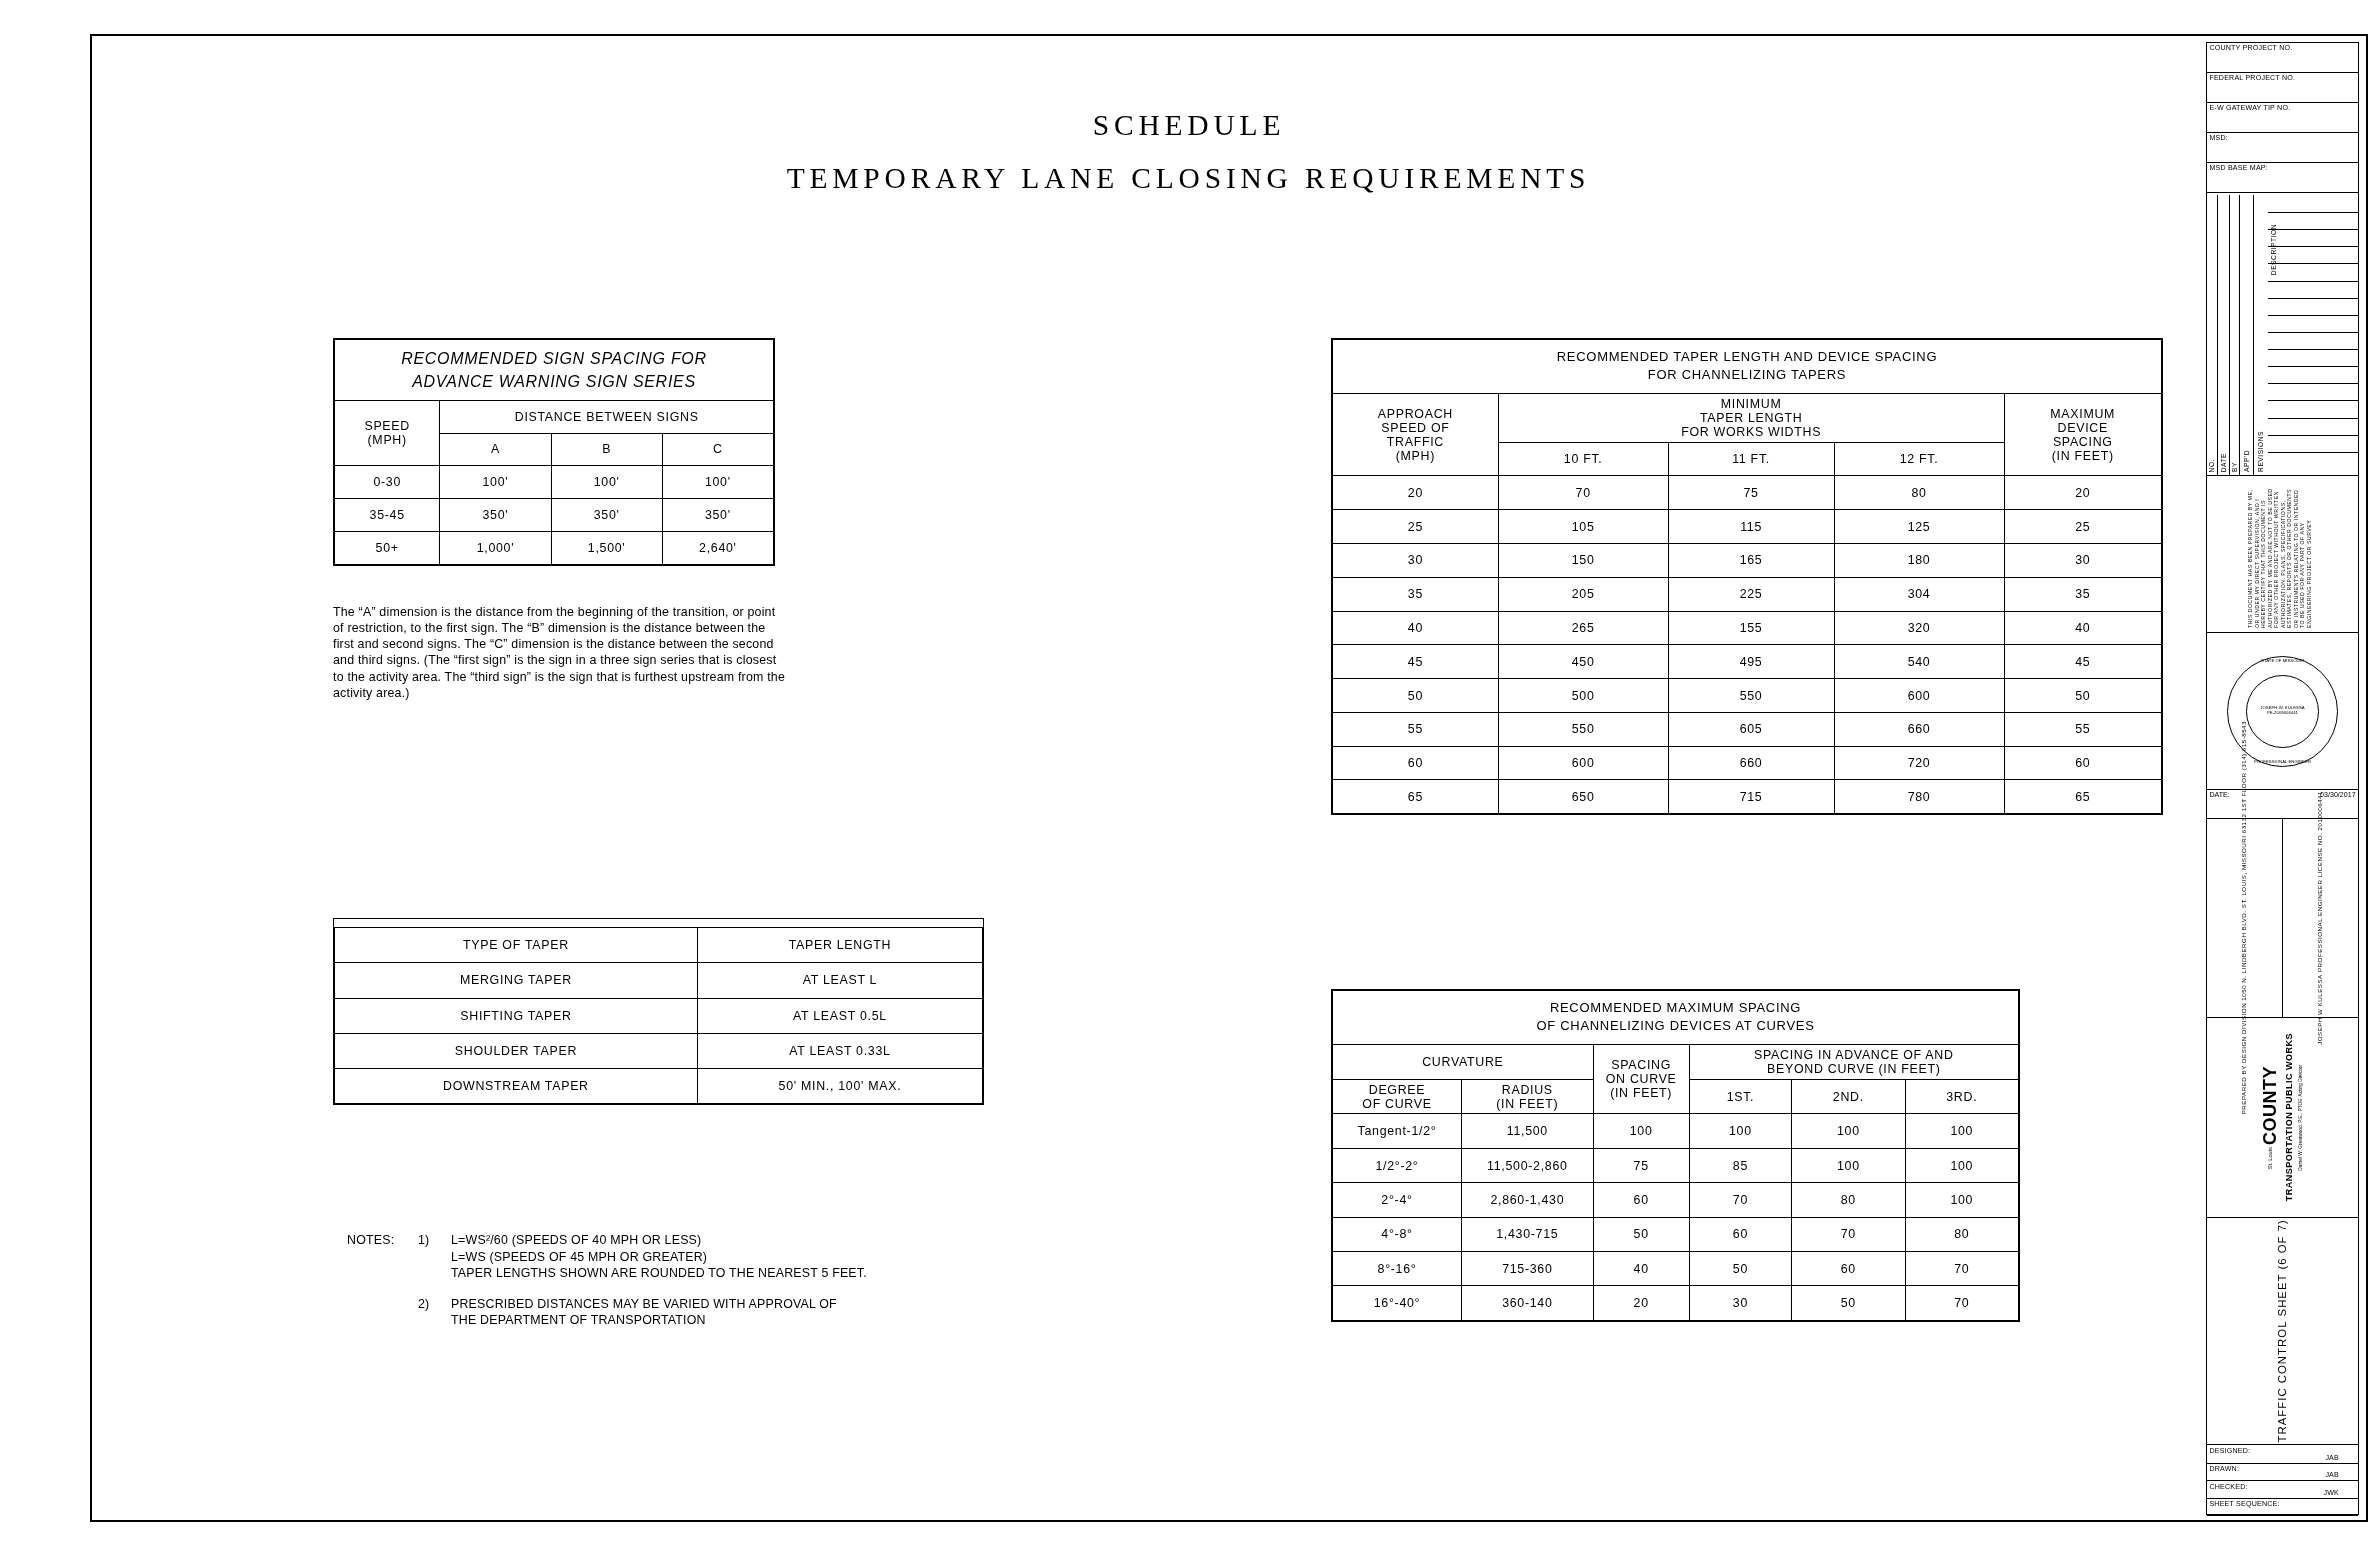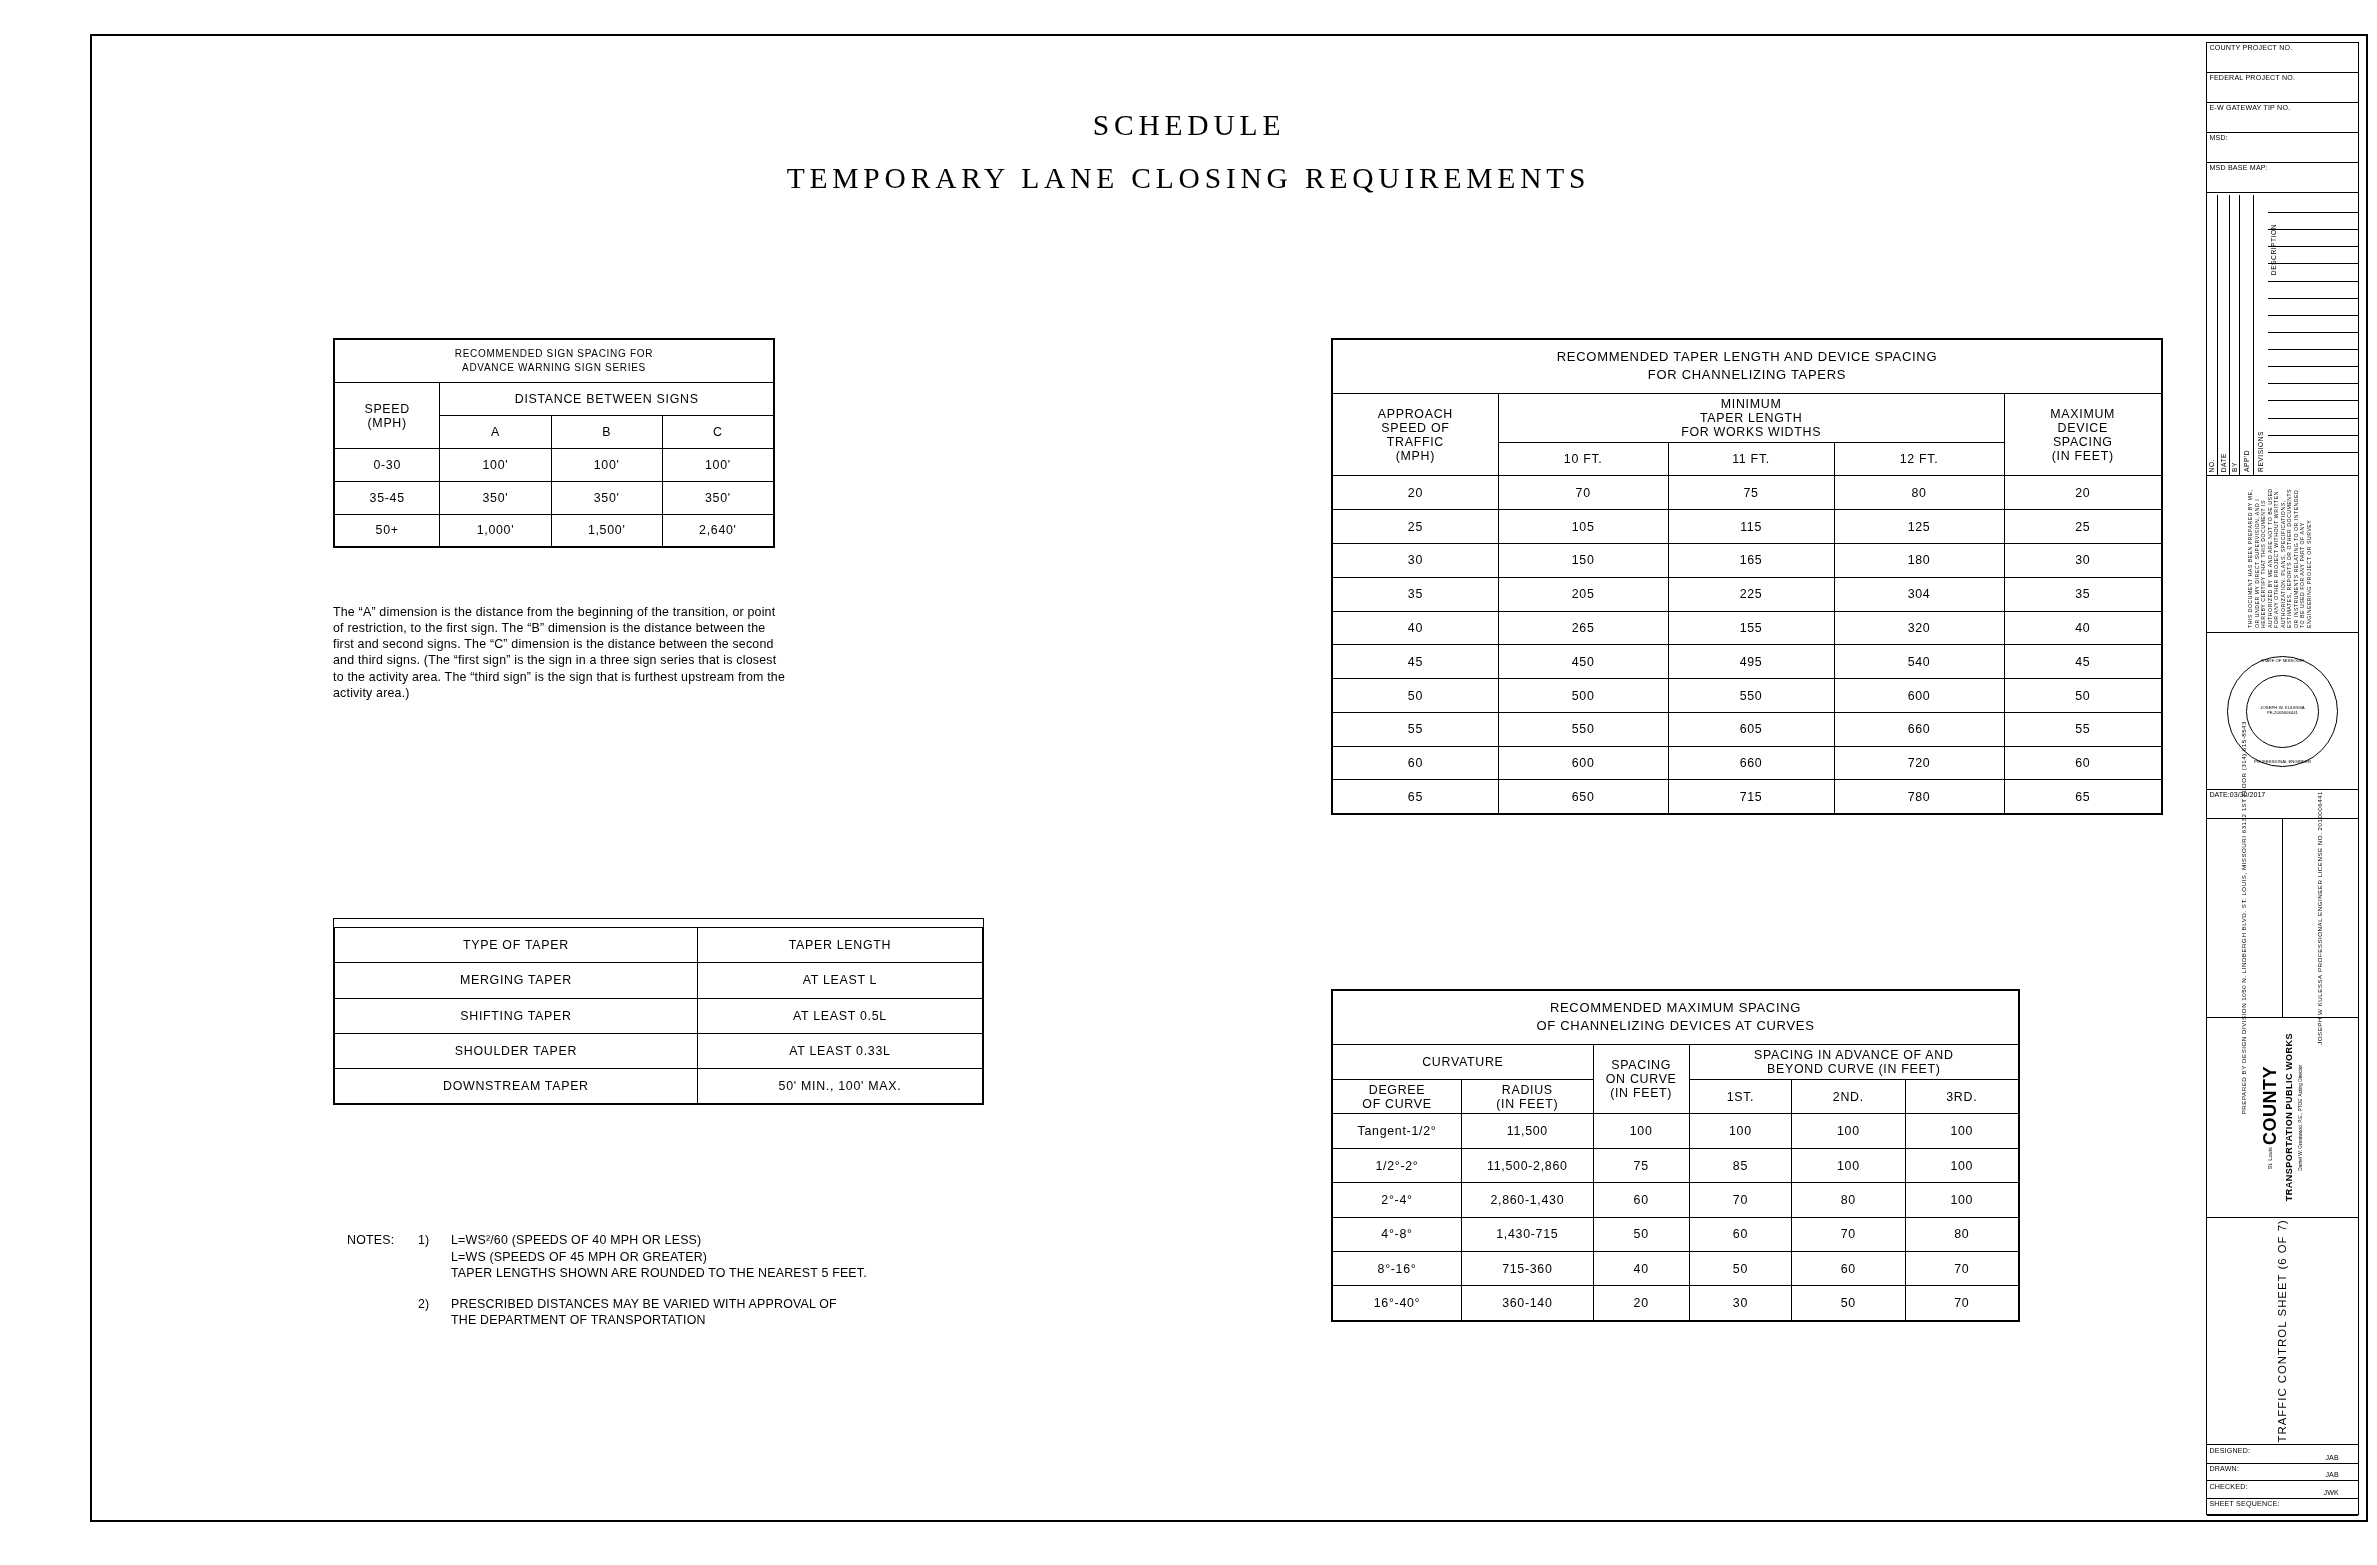--- a/index.html
+++ b/index.html
@@ -57,21 +57,21 @@
     text-align:center;
     font-weight:normal;
     padding:2.9px 1.9px;
   }
   .tbl-wrap{position:absolute;}
   .outer-box{border:1.4px solid #000;box-sizing:border-box;}
 
   
   #sign-spacing{left:333px;top:338px;width:442px;}
   #sign-spacing table{width:100%;}
-  #sign-spacing .hdr{font-size:10px;line-height:1.45;padding:6.7px 1.9px;}
+  #sign-spacing .hdr{font-size:16px;line-height:1.45;padding:6.7px 1.9px;font-style:italic;}
   #sign-spacing td{height:26px;}
 
   
   .note-para{
     position:absolute;
     left:333px;top:604px;width:456px;
     font-size:12.4px;line-height:1.30;
     letter-spacing:0.2px;
   }
 
@@ -147,21 +147,21 @@
     display:flex;align-items:center;justify-content:center;
     text-align:center;font-size:4.3px;line-height:1.15;
   }
   .seal .rt-top{position:absolute;top:1.9px;left:0;right:0;text-align:center;font-size:4.3px;}
   .seal .rt-bot{position:absolute;bottom:1.9px;left:0;right:0;text-align:center;font-size:4.3px;}
   .tb-date{
     position:absolute;left:0;top:747px;width:100%;height:28.5px;
     border-bottom:1px solid #000;box-sizing:border-box;
     font-size:7.1px;padding:1.4px 2.4px;
   }
-  .tb-date .d{display:flex;justify-content:flex-start;}
+  .tb-date .d{display:flex;justify-content:space-between;}
   .tb-prepared{
     position:absolute;left:0;top:775px;width:100%;height:200px;
     border-bottom:1px solid #000;box-sizing:border-box;
     display:flex;
   }
   .tb-prepared .half{
     flex:1;display:flex;align-items:center;justify-content:center;
   }
   .tb-prepared .half.b{border-left:1px solid #000;}
   .tb-prepared .vert{font-size:6.2px;line-height:1.4;text-align:center;}

